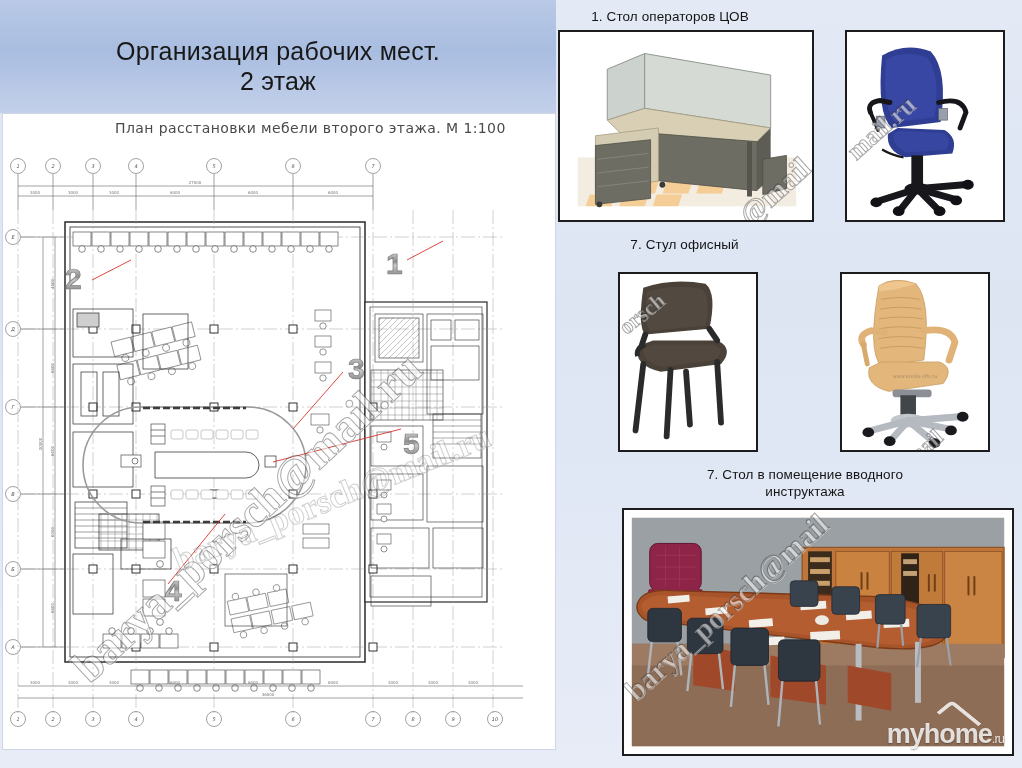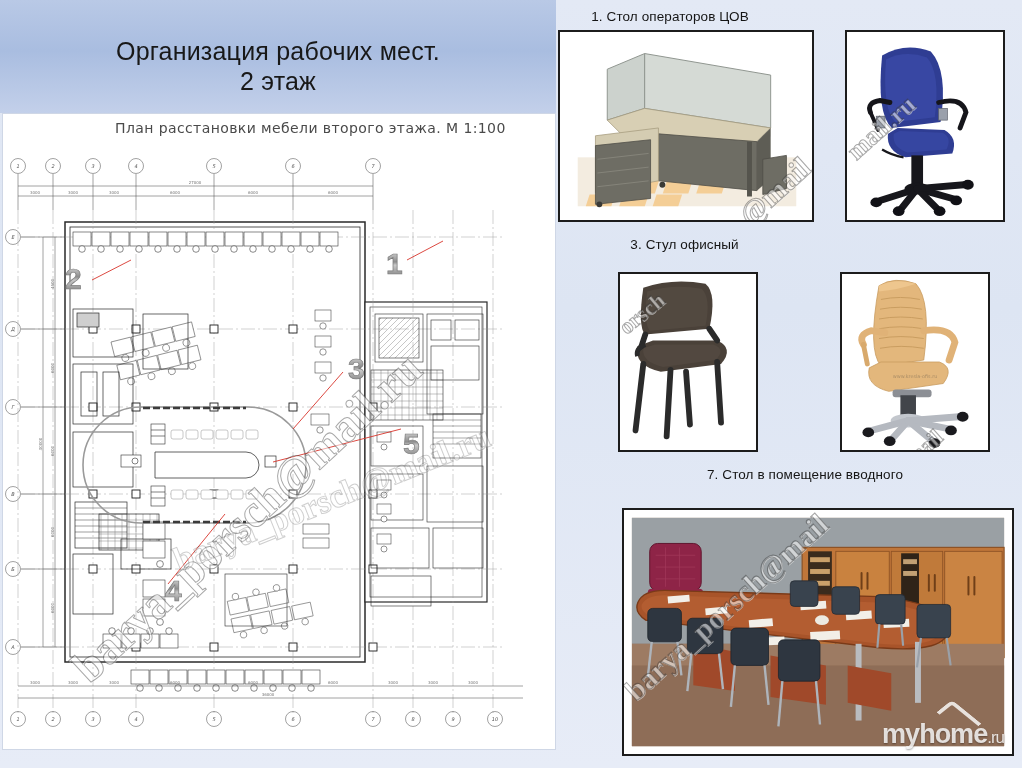--- a/index.html
+++ b/index.html
@@ -63,21 +63,21 @@
     text-shadow:0 1px 0 rgba(255,255,255,.55);
   }
   
   #myhome-logo{
     position:absolute;right:8px;bottom:6px;
     font-family:"Liberation Sans",sans-serif;
     font-size:27px;font-weight:700;color:rgba(255,255,255,.82);
     letter-spacing:-1px;line-height:1;
     text-shadow:0 1px 2px rgba(0,0,0,.35);
   }
-  #myhome-logo .ru{font-size:17px;font-weight:400;}
+  #myhome-logo .ru{font-size:13px;font-weight:400;}
   #myhome-logo .roof{
     position:absolute;right:26px;top:-13px;width:34px;height:16px;
     border-top:4px solid rgba(255,255,255,.8);
     border-left:4px solid rgba(255,255,255,.8);
     transform:rotate(45deg) skew(-6deg,-6deg);
     border-top-left-radius:6px;
   }
 </style>
 </head>
 <body>
@@ -520,23 +520,24 @@
         <text x="400" y="340">5</text>
         <text x="162" y="487">4</text>
       </g>
     </svg>
 
     <div class="wm wm-outline" style="left:58px;top:540px;font-size:46px;transform:rotate(-43deg);transform-origin:0 0;">barya_porsch@mail.ru</div>
     <div class="wm wm-outline" style="left:165px;top:430px;font-size:34px;transform:rotate(-22deg);transform-origin:0 0;opacity:.55;">barya_porsch@mail.ru</div>
   </div>
 
   <div class="cap" style="left:560px;top:8px;width:220px;">1. Стол операторов ЦОВ</div>
-  <div class="cap" style="left:592px;top:236px;width:185px;">3. Стул офисный</div>
+  <div class="cap" style="left:592px;top:236px;width:185px;">7. Стул офисный</div>
   <div class="cap" style="left:610px;top:466px;width:390px;">
     <div>7. Стол в помещение вводного</div>
+    <div>инструктажа</div>
   </div>
 
   <div class="photo" style="left:558px;top:30px;width:256px;height:192px;">
     <svg viewBox="0 0 256 192" preserveAspectRatio="none">
       <rect width="256" height="192" fill="#ffffff"></rect>
 
       <g>
         <rect x="18" y="128" width="222" height="50" fill="#f3ece0"></rect>
         <g fill="#f5c98a" opacity=".85">
           <rect x="96" y="136" width="26" height="13" transform="skewX(-18)"></rect>

